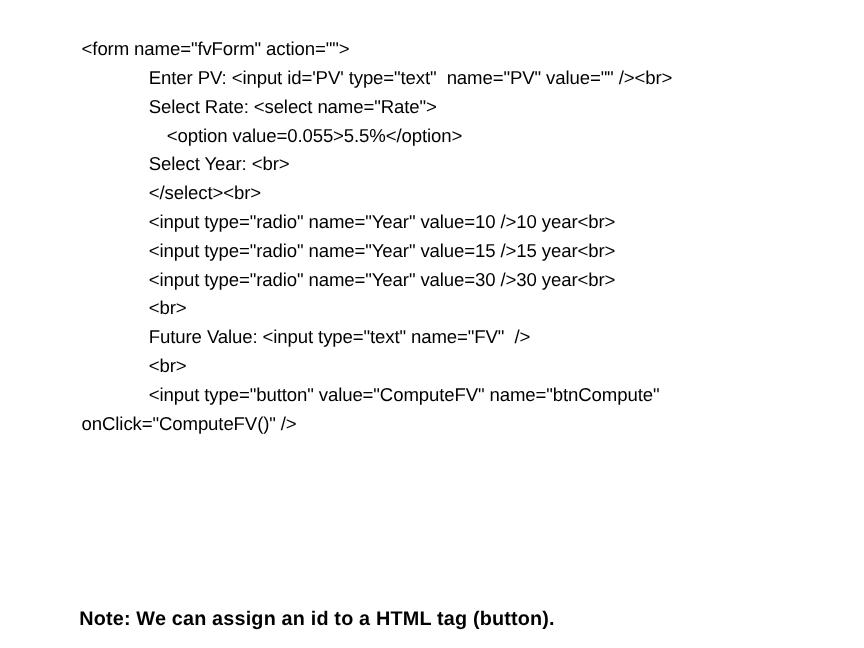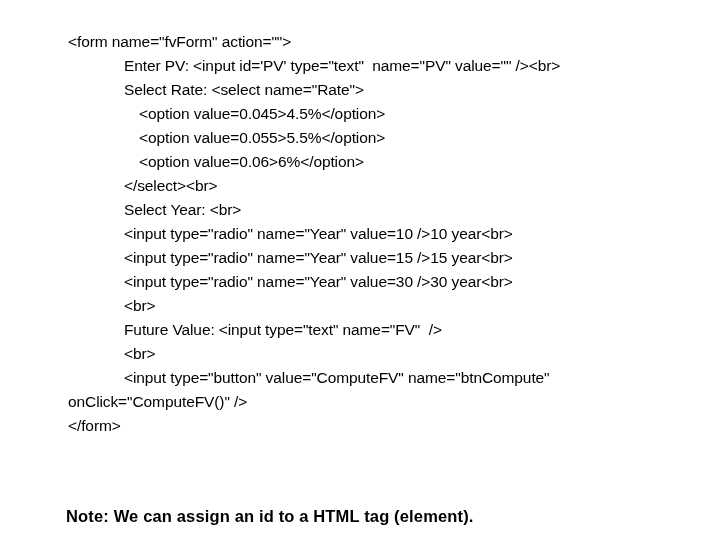--- a/index.html
+++ b/index.html
@@ -57,31 +57,28 @@
 </style>
 </head>
 <body>
 
 <div id="slide">
 
   <div id="code-block">
       <div class="code-line indent-0">&lt;form name="fvForm" action=""&gt;</div>
       <div class="code-line indent-1">Enter PV: &lt;input id='PV' type="text"  name="PV" value="" /&gt;&lt;br&gt;</div>
       <div class="code-line indent-1">Select Rate: &lt;select name="Rate"&gt;</div>
-      <div class="code-line indent-2">&lt;option value=0.045&gt;4.5%&lt;/option&gt;</div>
       <div class="code-line indent-2">&lt;option value=0.055&gt;5.5%&lt;/option&gt;</div>
-      <div class="code-line indent-2">&lt;option value=0.06&gt;6%&lt;/option&gt;</div>
+      <div class="code-line indent-1">Select Year: &lt;br&gt;</div>
       <div class="code-line indent-1">&lt;/select&gt;&lt;br&gt;</div>
-      <div class="code-line indent-1">Select Year: &lt;br&gt;</div>
       <div class="code-line indent-1">&lt;input type="radio" name="Year" value=10 /&gt;10 year&lt;br&gt;</div>
       <div class="code-line indent-1">&lt;input type="radio" name="Year" value=15 /&gt;15 year&lt;br&gt;</div>
       <div class="code-line indent-1">&lt;input type="radio" name="Year" value=30 /&gt;30 year&lt;br&gt;</div>
       <div class="code-line indent-1">&lt;br&gt;</div>
       <div class="code-line indent-1">Future Value: &lt;input type="text" name="FV"  /&gt;</div>
       <div class="code-line indent-1">&lt;br&gt;</div>
       <div class="code-line indent-1">&lt;input type="button" value="ComputeFV" name="btnCompute"</div>
       <div class="code-line indent-0">onClick="ComputeFV()" /&gt;</div>
-      <div class="code-line indent-0">&lt;/form&gt;</div>
     </div>
 
-  <div id="note-line">Note: We can assign an id to a HTML tag (element).</div>
+  <div id="note-line">Note: We can assign an id to a HTML tag (button).</div>
 
 </div>
 
 </body></html>

